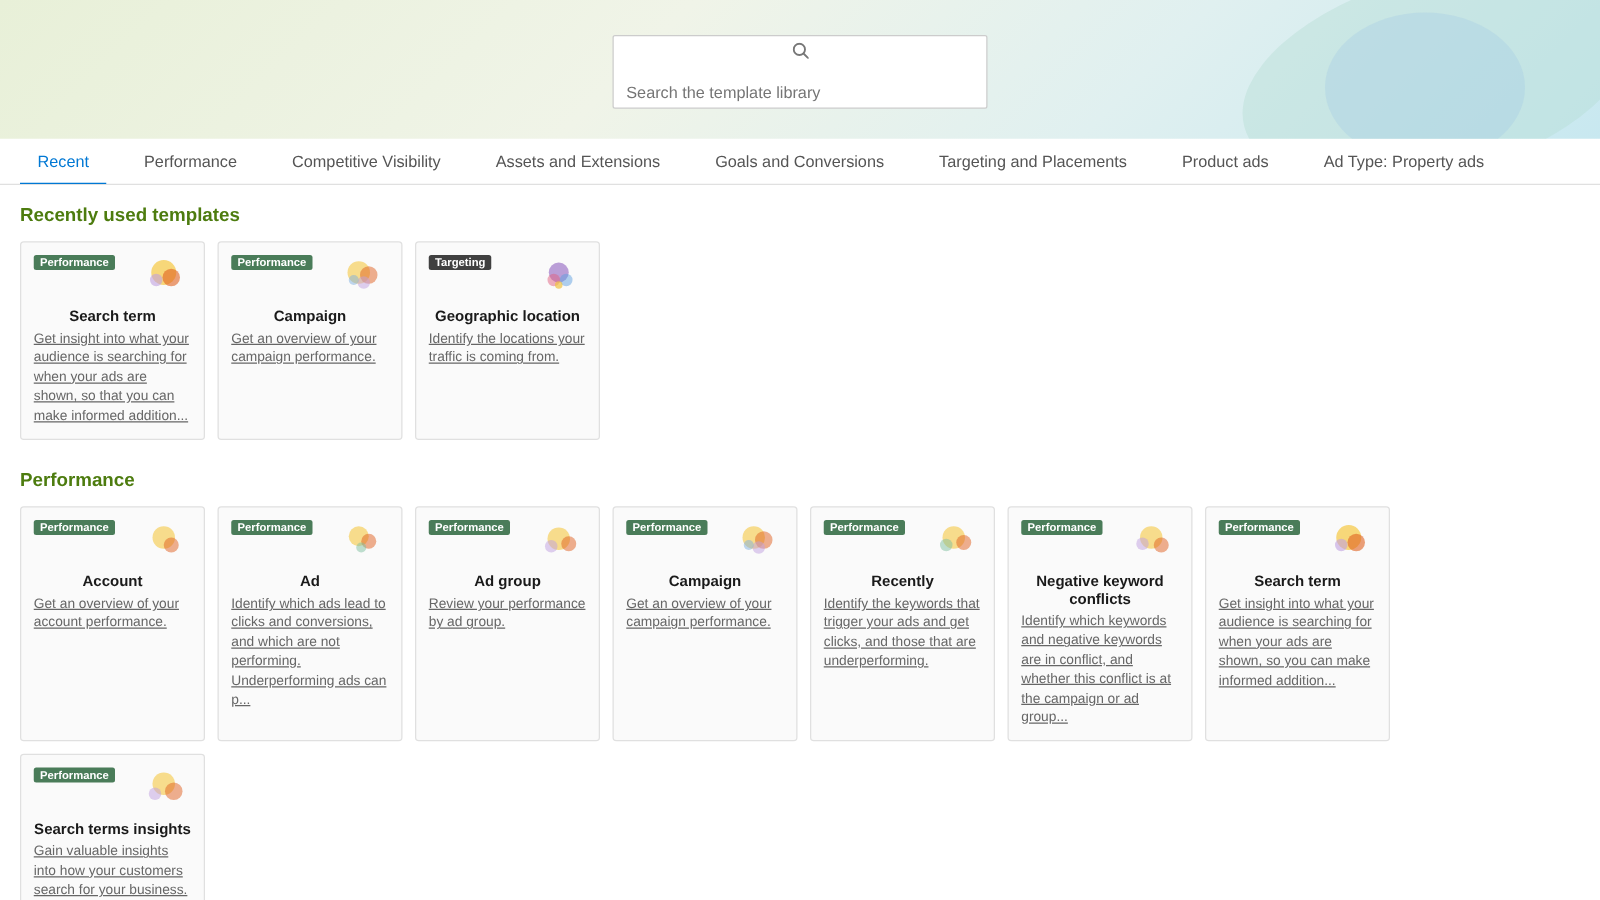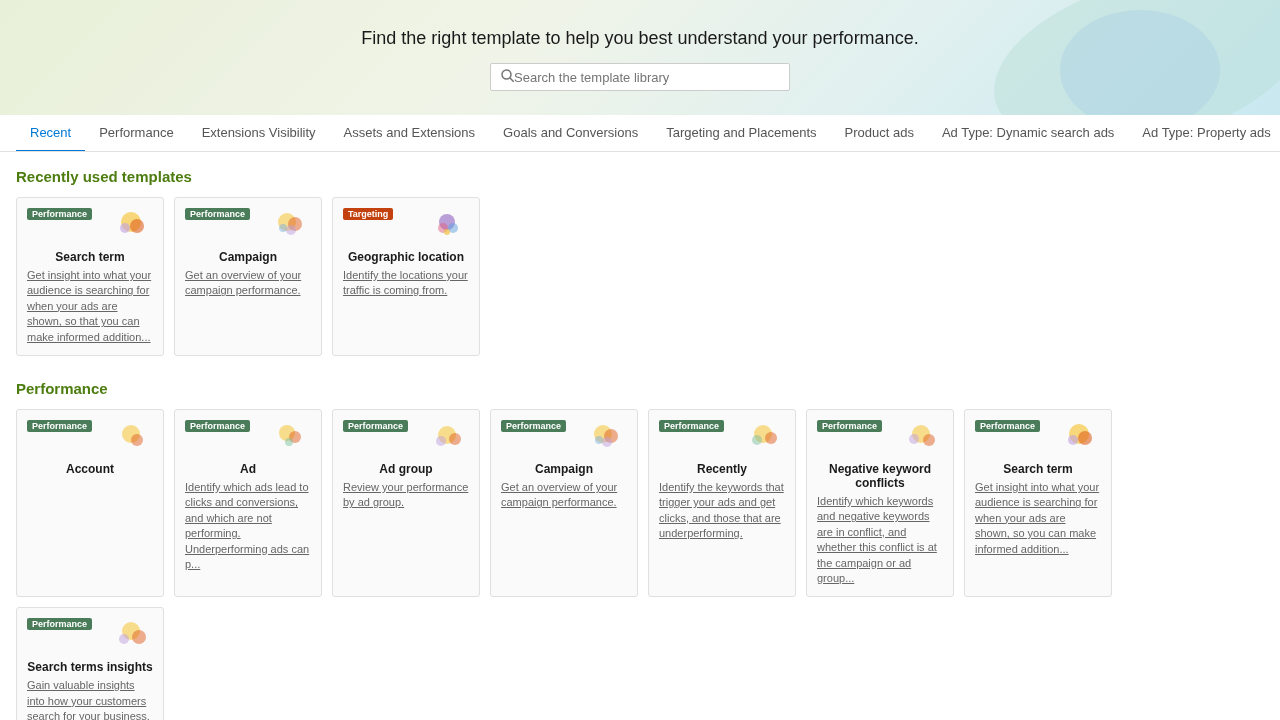--- a/index.html
+++ b/index.html
@@ -21,33 +21,34 @@
       margin-bottom: 14px;
     }
     .search-bar {
       display: inline-flex;
       align-items: center;
       background: #fff;
       border: 1px solid #ccc;
       border-radius: 2px;
       padding: 5px 10px;
       width: 300px;
-      gap: 0;
+      gap: 16px;
+      flex-direction: column;
     }
     .search-bar input {
       border: none; outline: none; font-size: 13px; color: #555; width: 100%; background: transparent;
     }
     .search-icon-svg { color: #777; flex-shrink: 0; }
 
     
     .tabs-bar {
       border-bottom: 1px solid #e0e0e0;
       padding: 0 16px;
       display: flex;
-      gap: 0;
+      gap: 16px;
       overflow-x: auto;
     }
     .tab-item {
       padding: 10px 14px;
       font-size: 13px;
       color: #555;
       cursor: pointer;
       white-space: nowrap;
       border-bottom: 2px solid transparent;
       margin-bottom: -1px;
@@ -93,21 +94,21 @@
 
     .badge {
       font-size: 9px;
       font-weight: 600;
       padding: 1px 5px;
       border-radius: 2px;
       color: #fff;
       text-transform: capitalize;
     }
     .badge-performance { background: #4a7c59; }
-    .badge-targeting { background: #c2410c; }
+    .badge-targeting { background: #404040; }
 
     .card-icon {
       width: 44px;
       height: 36px;
       display: flex;
       align-items: center;
       justify-content: center;
       flex-shrink: 0;
     }
 
@@ -147,41 +148,39 @@
       height: 120px;
       background: rgba(160,200,230,0.3);
       border-radius: 50%;
     }
     .hero > * { position: relative; z-index: 1; }
   </style>
 </head>
 <body>
 
 <div class="hero">
-  <div class="hero-title">Find the right template to help you best understand your performance.</div>
   <div class="search-bar">
     <span class="search-icon-svg">
       <svg width="13" height="13" viewBox="0 0 13 13" fill="none">
         <circle cx="5.5" cy="5.5" r="4.5" stroke="#777" stroke-width="1.5"></circle>
         <line x1="9" y1="9" x2="12.5" y2="12.5" stroke="#777" stroke-width="1.5" stroke-linecap="round"></line>
       </svg>
     </span>
     <input type="text" placeholder="Search the template library" style="">
   </div>
 </div>
 
 <div class="tabs-bar">
   <div class="tab-item active">Recent</div>
   <div class="tab-item">Performance</div>
-  <div class="tab-item">Extensions Visibility</div>
+  <div class="tab-item">Competitive Visibility</div>
   <div class="tab-item">Assets and Extensions</div>
   <div class="tab-item">Goals and Conversions</div>
   <div class="tab-item">Targeting and Placements</div>
   <div class="tab-item">Product ads</div>
-  <div class="tab-item">Ad Type: Dynamic search ads</div>
   <div class="tab-item">Ad Type: Property ads</div>
 
 </div>
 
 <div class="content">
 
   <div class="section-title">Recently used templates</div>
   <div class="template-grid">
 
     <div class="template-card">
@@ -240,20 +239,21 @@
       <div class="card-header">
         <span class="badge badge-performance">Performance</span>
         <span class="card-icon">
           <svg width="44" height="36" viewBox="0 0 44 36">
             <circle cx="22" cy="14" r="9" fill="#f5c842" opacity="0.6"></circle>
             <circle cx="28" cy="20" r="6" fill="#e06020" opacity="0.5"></circle>
           </svg>
         </span>
       </div>
       <div class="card-name">Account</div>
+      <div class="card-desc">Get an overview of your account performance.</div>
     </div>
 
     <div class="template-card">
       <div class="card-header">
         <span class="badge badge-performance">Performance</span>
         <span class="card-icon">
           <svg width="44" height="36" viewBox="0 0 44 36">
             <circle cx="20" cy="13" r="8" fill="#f5c842" opacity="0.6"></circle>
             <circle cx="28" cy="17" r="6" fill="#e06020" opacity="0.5"></circle>
             <circle cx="22" cy="22" r="4" fill="#80c0a0" opacity="0.5"></circle>

